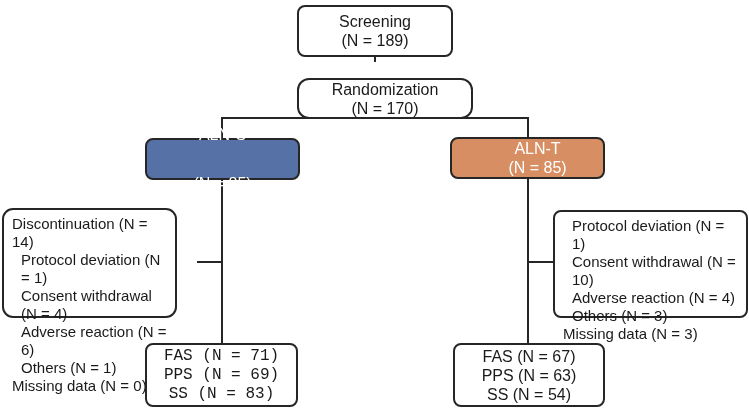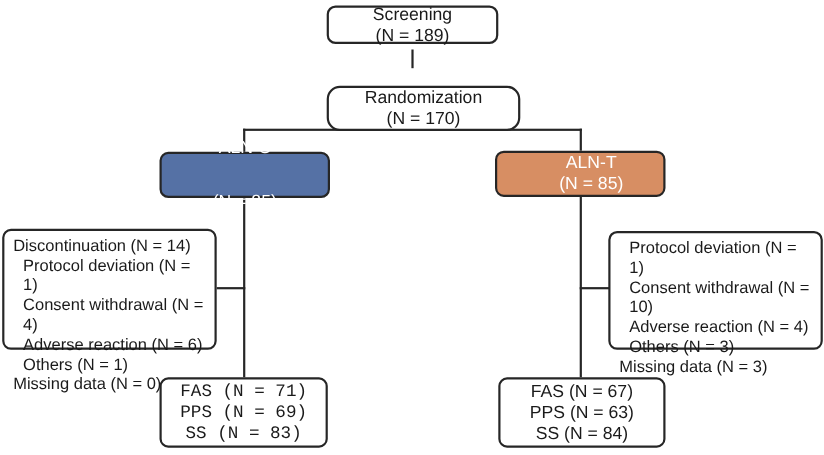--- a/index.html
+++ b/index.html
@@ -58,41 +58,41 @@
   <div class="line" style="left:374px; top:45px; width:2px; height:17px;"></div>
   <div class="line" style="left:374px; top:103px; width:2px; height:16px;"></div>
   <div class="line" style="left:221px; top:117px; width:308px; height:2px;"></div>
   <div class="line" style="left:221px; top:117px; width:2px; height:21px;"></div>
   <div class="line" style="left:527px; top:117px; width:2px; height:20px;"></div>
   <div class="line" style="left:221px; top:180px; width:2px; height:163px;"></div>
   <div class="line" style="left:527px; top:179px; width:2px; height:164px;"></div>
   <div class="line" style="left:197px; top:261px; width:26px; height:2px;"></div>
   <div class="line" style="left:527px; top:261px; width:27px; height:2px;"></div>
 
-  <div class="node center" style="left:297px; top:5px; width:156px; height:35px;">
+  <div class="node center" style="left:297px; top:5px; width:156px; height:52px;">
     <span class="txt">Screening</span>
     <span class="txt">(N = 189)</span>
   </div>
 
   <div class="node center" style="left:297px; top:78px; width:176px; height:41px;border-radius:12px;">
     <span class="txt">Randomization</span>
     <span class="txt">(N = 170)</span>
   </div>
 
   <div class="node center colored" style="left: 145px; top: 138px; width: 155px; height: 42px; background: rgb(85, 113, 165); gap: 30px;">
     <span class="txt">ALN-S</span>
     <span class="txt">(N = 85)</span>
   </div>
 
   <div class="node center colored" style="left: 450px; top: 137px; width: 155px; height: 42px; background: rgb(215, 142, 99); padding-left: 20px;">
     <span class="txt">ALN-T</span>
     <span class="txt">(N = 85)</span>
   </div>
 
-  <div class="node lefttext" style="left:2px; top:208px; width:195px; height:110px;">
+  <div class="node lefttext" style="left:2px; top:208px; width:175px; height:110px;border-radius:11px;">
     <span class="txt">Discontinuation (N = 14)</span>
     <span class="txt indent">Protocol deviation (N = 1)</span>
     <span class="txt indent">Consent withdrawal (N = 4)</span>
     <span class="txt indent">Adverse reaction (N = 6)</span>
     <span class="txt indent">Others (N = 1)</span>
     <span class="txt">Missing data (N = 0)</span>
   </div>
 
   <div class="node lefttext" style="left:553px; top:210px; width:195px; height:108px;">
     <span class="txt indent">Protocol deviation (N = 1)</span>
@@ -104,16 +104,16 @@
 
   <div class="node center" style="left:145px; top:343px; width:153px; height:64px;font-family:Liberation Mono, monospace;">
     <span class="txt">FAS (N = 71)</span>
     <span class="txt">PPS (N = 69)</span>
     <span class="txt">SS (N = 83)</span>
   </div>
 
   <div class="node center" style="left:453px; top:343px; width:152px; height:64px;">
     <span class="txt">FAS (N = 67)</span>
     <span class="txt">PPS (N = 63)</span>
-    <span class="txt">SS (N = 84)</span>
+    <span class="txt">SS (N = 54)</span>
   </div>
 
 </div>
 
 </body></html>

